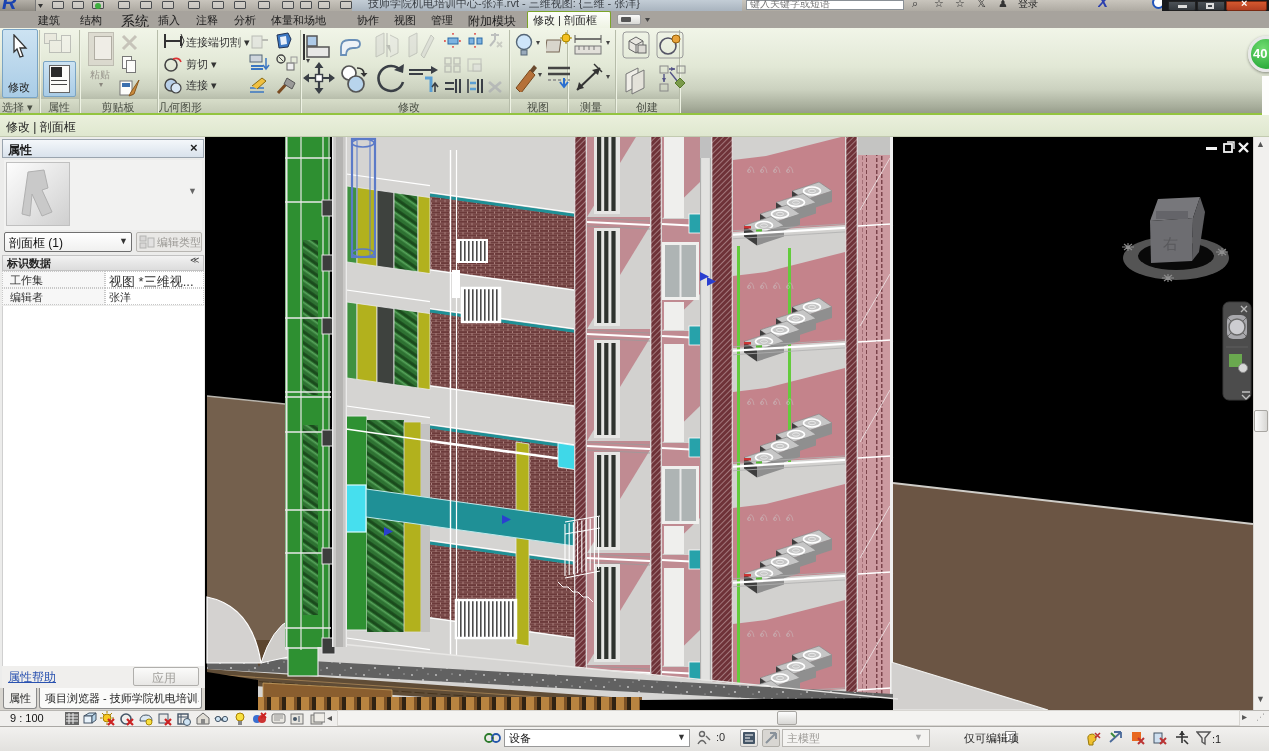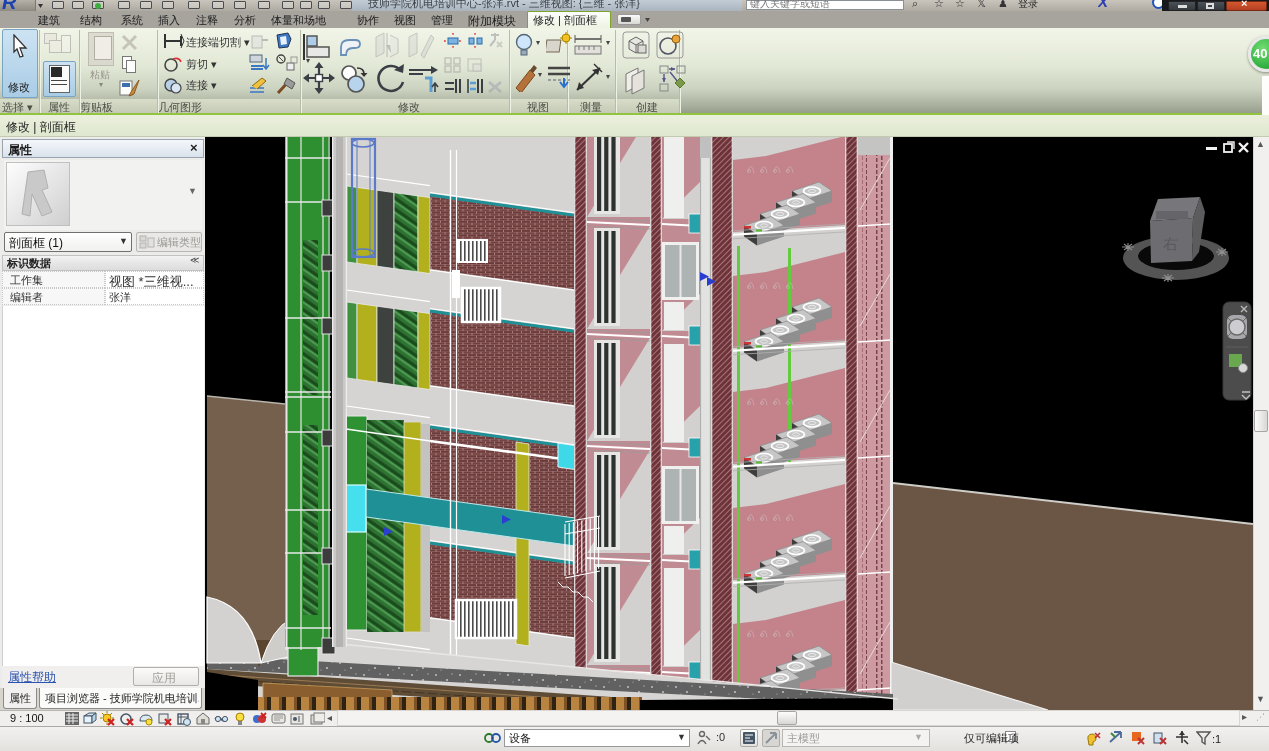--- a/index.html
+++ b/index.html
@@ -44,39 +44,39 @@
 <div class="abs" style="left:1162px;top:0;width:107px;height:11px;background:#17191c"></div>
 <div class="abs" style="left:1168px;top:1px;width:28px;height:10px;background:linear-gradient(#4b5157,#33383d);border:1px solid #222;border-radius:0 0 2px 2px"></div>
 <div class="abs" style="left:1197px;top:1px;width:28px;height:10px;background:linear-gradient(#4b5157,#33383d);border:1px solid #222;border-radius:0 0 2px 2px"></div>
 <div class="abs" style="left:1178px;top:5px;width:9px;height:3px;background:#ddd"></div>
 <div class="abs" style="left:1206px;top:3px;width:8px;height:6px;border:2px solid #ddd"></div>
 <div class="abs" style="left:1226px;top:1px;width:41px;height:10px;background:linear-gradient(#d4582f,#b33f22);border:1px solid #7a2a12;border-radius:0 0 2px 2px"></div>
 <div class="abs txt" style="left:1241px;top:-3px;width:12px;height:13px;color:#fff;font-size:11px;font-weight:bold">×</div>
 <div class="abs" style="left:0;top:11px;width:1269px;height:17px;background:#a7a39d"></div>
 <div class="abs txt" style="left:38px;top:13px;height:14px;color:#222;font-size:11px">建筑</div>
 <div class="abs txt" style="left:80px;top:13px;height:14px;color:#222;font-size:11px">结构</div>
-<div class="abs txt" style="left:121px;top:13px;height:14px;color:#222;font-size:11px">系统</div>
+<div class="abs txt" style="left:121px;top:13px;height:14px;color:#222;font-size:14px">系统</div>
 <div class="abs txt" style="left:158px;top:13px;height:14px;color:#222;font-size:11px">插入</div>
 <div class="abs txt" style="left:196px;top:13px;height:14px;color:#222;font-size:11px">注释</div>
 <div class="abs txt" style="left:234px;top:13px;height:14px;color:#222;font-size:11px">分析</div>
 <div class="abs txt" style="left:271px;top:13px;height:14px;color:#222;font-size:11px">体量和场地</div>
 <div class="abs txt" style="left:357px;top:13px;height:14px;color:#222;font-size:11px">协作</div>
 <div class="abs txt" style="left:394px;top:13px;height:14px;color:#222;font-size:11px">视图</div>
 <div class="abs txt" style="left:431px;top:13px;height:14px;color:#222;font-size:11px">管理</div>
 <div class="abs txt" style="left:468px;top:13px;height:14px;color:#222;font-size:12px">附加模块</div>
 <div class="abs" style="left:527px;top:11px;width:84px;height:17px;background:linear-gradient(#fdfefb,#eef3e3);border:1px solid #7ba428;border-bottom:none;border-radius:2px 2px 0 0"></div>
 <div class="abs txt" style="left:533px;top:13px;height:14px;color:#222;font-size:11px">修改 | 剖面框</div>
 <div class="abs" style="left:617px;top:14px;width:24px;height:11px;background:linear-gradient(#fbfbfa,#d8d8d4);border:1px solid #999;border-radius:2px"></div>
 <div class="abs" style="left:621px;top:17px;width:10px;height:5px;background:#555;border-radius:1px"></div>
 <div class="abs" style="left:645px;top:18px;width:5px;height:4px;background:#444;clip-path:polygon(0 0,100% 0,50% 100%)"></div>
 <div class="abs" style="left:0;top:28px;width:1269px;height:87px;background:linear-gradient(#f1f5e8 0%,#e2e8d6 45%,#ccd2c0 72%,#a8ae9c 92%,#979d8b 100%);border-bottom:2px solid #93c43f"></div>
 <div class="abs" style="left:0;top:99px;width:680px;height:14px;background:linear-gradient(#d7ddc9,#c4cab6)"></div>
 <div class="abs txt" style="left:2px;top:100px;width:38px;height:13px;color:#4a4f44;font-size:11px;text-align:left">选择 ▾</div>
 <div class="abs txt" style="left:40px;top:100px;width:38px;height:13px;color:#4a4f44;font-size:11px;text-align:center">属性</div>
-<div class="abs txt" style="left:80px;top:100px;width:76px;height:15px;color:#4a4f44;font-size:11px;text-align:left">剪贴板</div>
+<div class="abs txt" style="left:80px;top:100px;width:76px;height:15px;color:#4a4f44;font-size:11px;text-align:center">剪贴板</div>
 <div class="abs txt" style="left:158px;top:100px;width:150px;height:13px;color:#4a4f44;font-size:11px;text-align:left">几何图形</div>
 <div class="abs txt" style="left:310px;top:100px;width:198px;height:13px;color:#4a4f44;font-size:11px;text-align:center">修改</div>
 <div class="abs txt" style="left:510px;top:100px;width:56px;height:13px;color:#4a4f44;font-size:11px;text-align:center">视图</div>
 <div class="abs txt" style="left:568px;top:100px;width:46px;height:13px;color:#4a4f44;font-size:11px;text-align:center">测量</div>
 <div class="abs txt" style="left:616px;top:100px;width:62px;height:13px;color:#4a4f44;font-size:11px;text-align:center">创建</div>
 <div class="abs" style="left:39px;top:30px;width:1px;height:83px;background:#b6bca9;box-shadow:1px 0 0 #eef2e4"></div>
 <div class="abs" style="left:79px;top:30px;width:1px;height:83px;background:#b6bca9;box-shadow:1px 0 0 #eef2e4"></div>
 <div class="abs" style="left:157px;top:30px;width:1px;height:83px;background:#b6bca9;box-shadow:1px 0 0 #eef2e4"></div>
 <div class="abs" style="left:300px;top:30px;width:1px;height:83px;background:#b6bca9;box-shadow:1px 0 0 #eef2e4"></div>
 <div class="abs" style="left:509px;top:30px;width:1px;height:83px;background:#b6bca9;box-shadow:1px 0 0 #eef2e4"></div>

